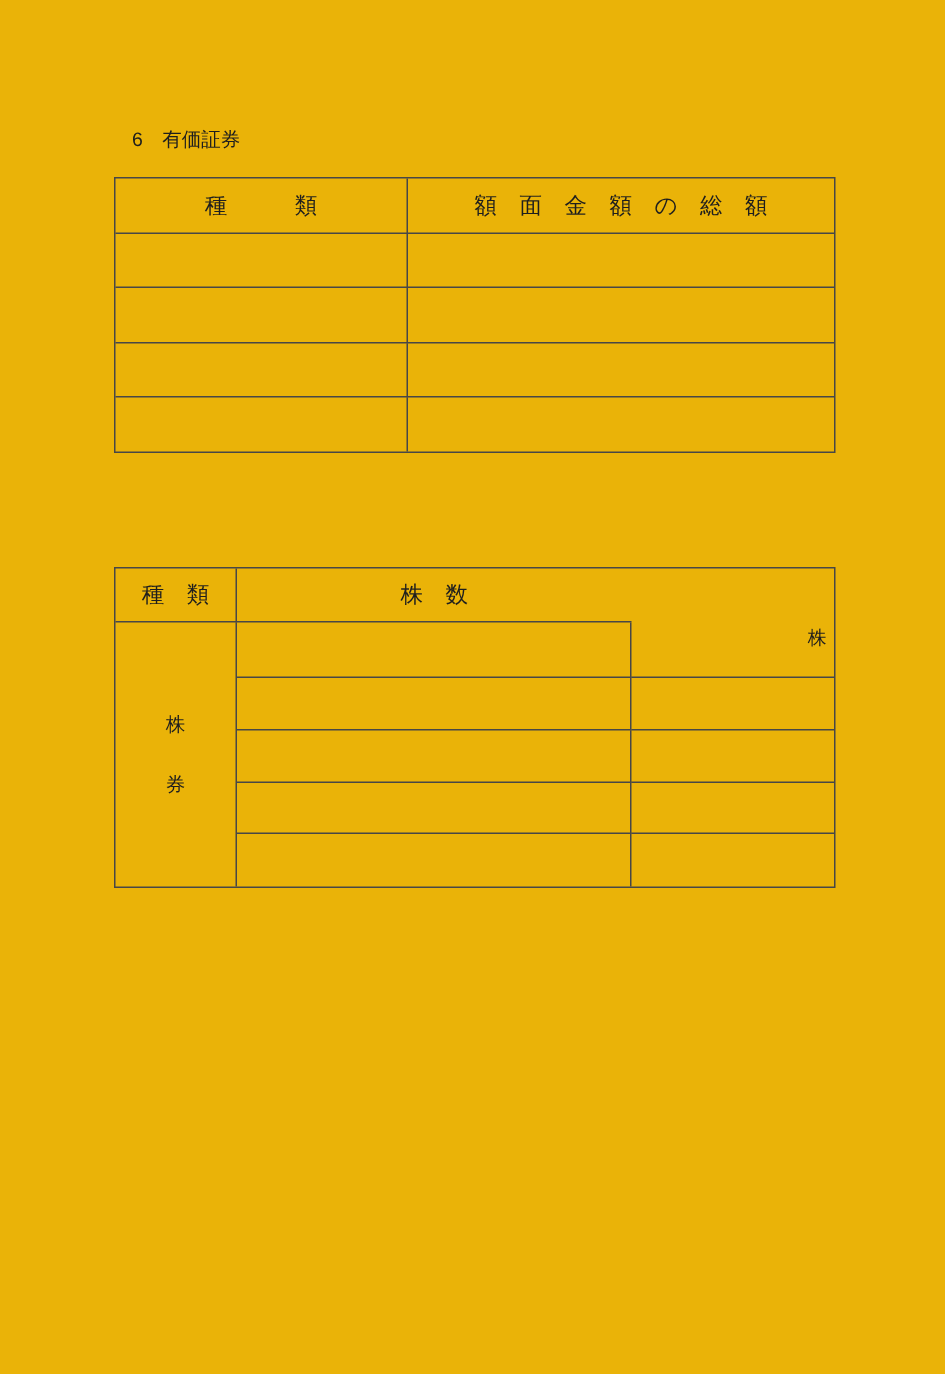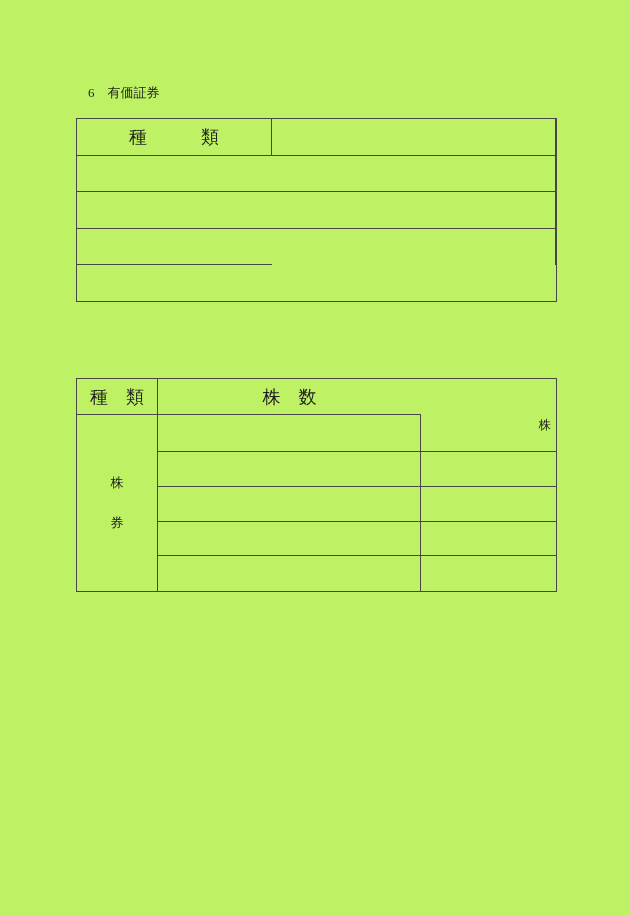--- a/index.html
+++ b/index.html
@@ -4,22 +4,22 @@
 <style>
   html, body {
     margin: 0;
     padding: 0;
     background: #ffffff;
   }
   .page {
     position: relative;
     width: 630px;
     height: 916px;
-    background: #bef264;
-    font-family: Liberation Serif, serif;
+    background: #eab308;
+    font-family: Liberation Sans, sans-serif;
     color: #1e1e1e;
     overflow: hidden;
   }
   .doc-title {
     position: absolute;
     left: 88px;
     top: 84px;
     font-size: 13px;
     white-space: nowrap;
   }
@@ -40,21 +40,21 @@
   .table1 .cell {
     box-sizing: border-box;
     border-bottom: 1px solid #474747;
   }
   .table1 .cell.colA { border-right: 1px solid #474747; }
   .table1 .cell.lastrow { border-bottom: none; }
   .hcell {
     display: flex;
     align-items: center;
     justify-content: center;
-    font-size: 18px;
+    font-size: 15px;
     white-space: nowrap;
   }
 
   
   .note-line1 {
     position: absolute;
     left: 84px;
     top: 305px;
     font-size: 12.3px;
     white-space: nowrap;
@@ -108,20 +108,21 @@
 </style>
 </head>
 <body>
 
 <div class="page">
 
   <div class="doc-title">6　有価証券</div>
 
   <div class="table1">
     <div class="cell colA hcell">種　　　類</div>
+    <div class="cell hcell">額　面　金　額　の　総　額</div>
 
     <div class="cell colA"></div>
     <div class="cell"></div>
     <div class="cell colA"></div>
     <div class="cell"></div>
     <div class="cell colA"></div>
     <div class="cell"></div>
     <div class="cell colA lastrow"></div>
     <div class="cell lastrow"></div>
   </div>

